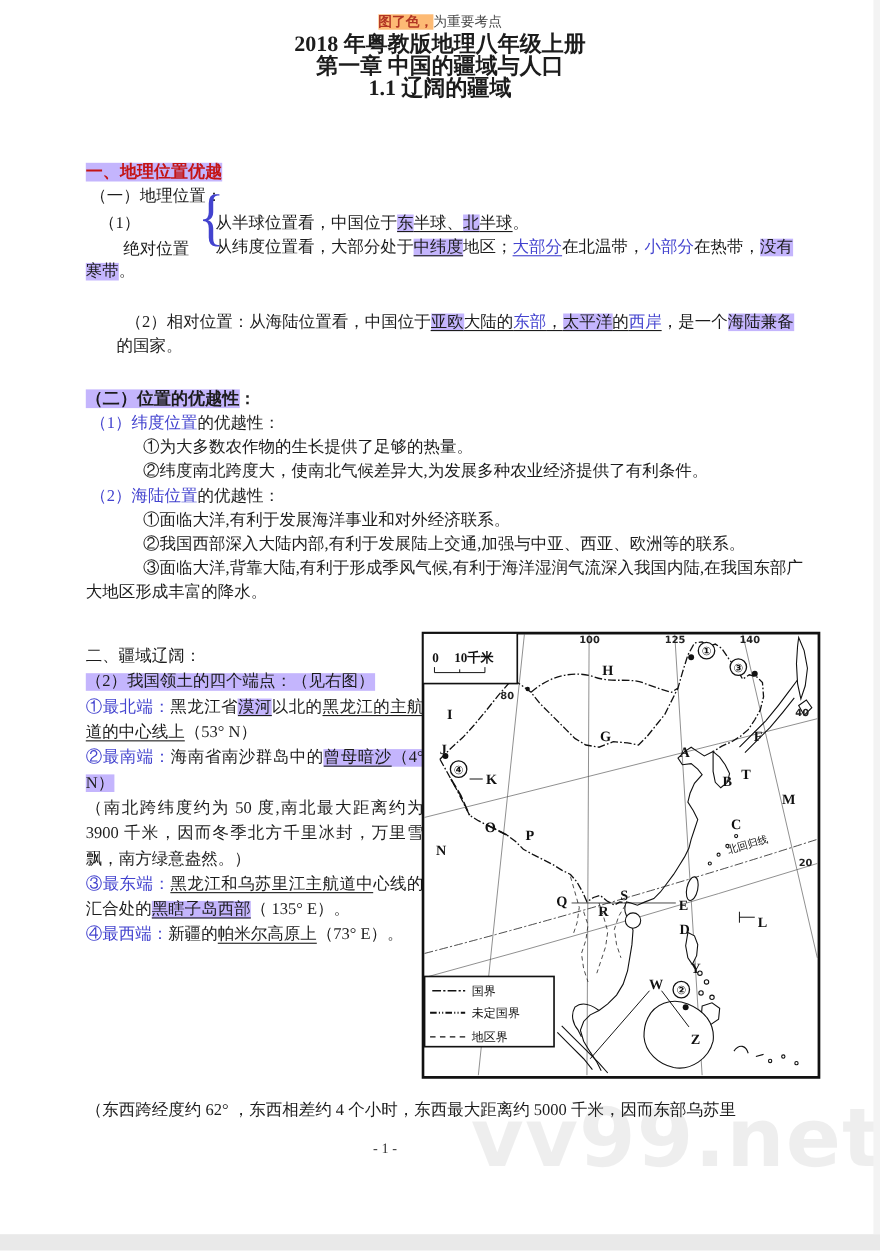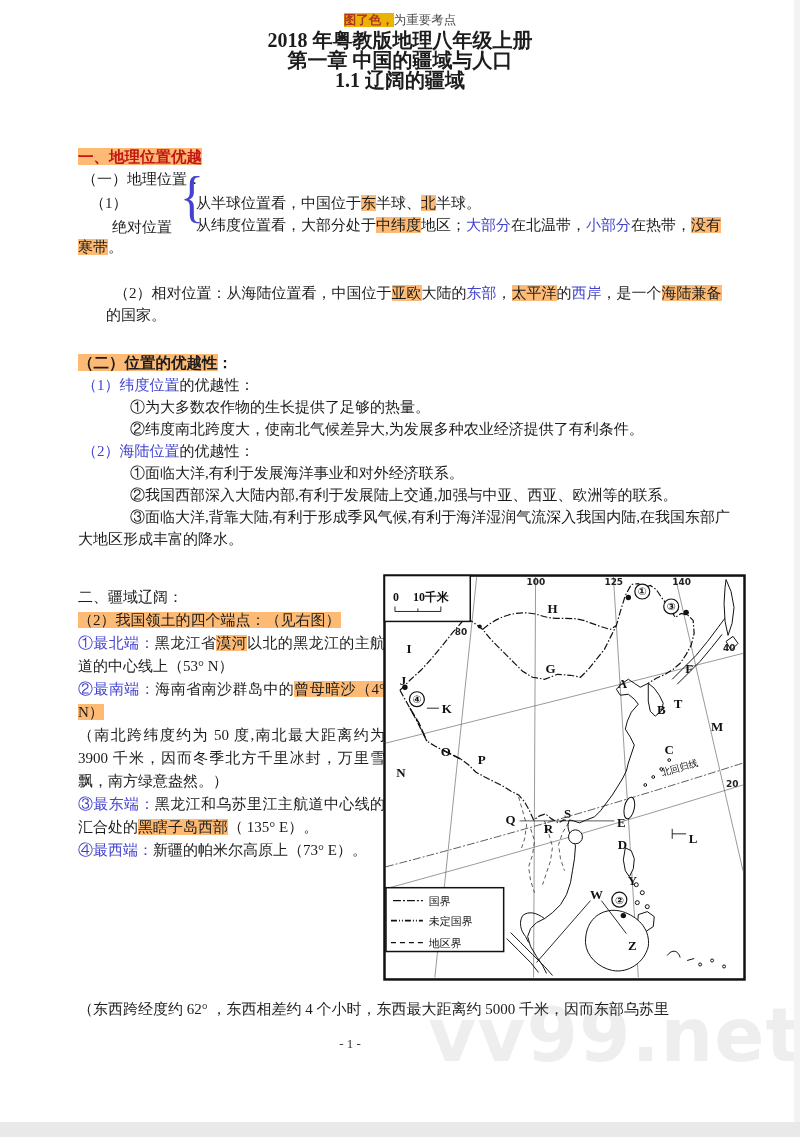--- a/index.html
+++ b/index.html
@@ -1,25 +1,25 @@
 <!DOCTYPE html>
 <html><head>
 <meta charset="utf-8">
 <style>
   html,body{margin:0;padding:0;}
   #doc{position:relative;width:800px;height:1137px;background:#fff;overflow:hidden;
        font-family:"Liberation Serif","DejaVu Serif",serif;color:#1c1c1c;}
-  .hl{background:#fdba74;}
+  .hl{background:#c4b5fd;}
   .blue{color:#4343cf;}
   .red{color:#c41414;}
-  .u{text-underline-offset:3px;text-decoration-thickness:1px;}
+  .u{text-decoration:underline;text-underline-offset:3px;text-decoration-thickness:1px;}
   .b{font-weight:bold;}
   .header{position:absolute;top:10px;left:0;right:0;text-align:center;line-height:20px;}
   .note{font-size:12.5px;color:#4a4a4a;}
-  .note .nhl{background:#eab308;color:#b23524;font-weight:bold;}
+  .note .nhl{background:#fdba74;color:#b23524;font-weight:bold;}
   .title{font-size:20px;font-weight:bold;line-height:20px;}
   #s1{position:absolute;top:146px;left:78px;width:656px;font-size:15px;line-height:22px;}
   .s1head{font-size:15.5px;}
   .absblock{position:relative;margin-top:2px;}
   .lbl1{position:absolute;left:12px;top:0;}
   .lbl2{position:absolute;left:34px;top:24px;}
   .brace{position:absolute;left:102px;top:-8px;font-size:50px;color:#4343cf;
          font-weight:normal;transform:scaleY(1.15);transform-origin:top;}
   .hang{text-indent:118px;}
   .p2{margin-top:24px;text-indent:8px;margin-left:28px;}

